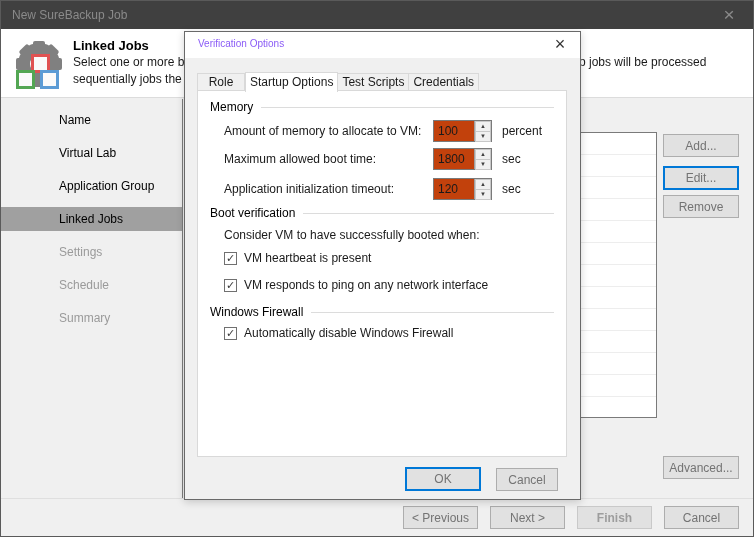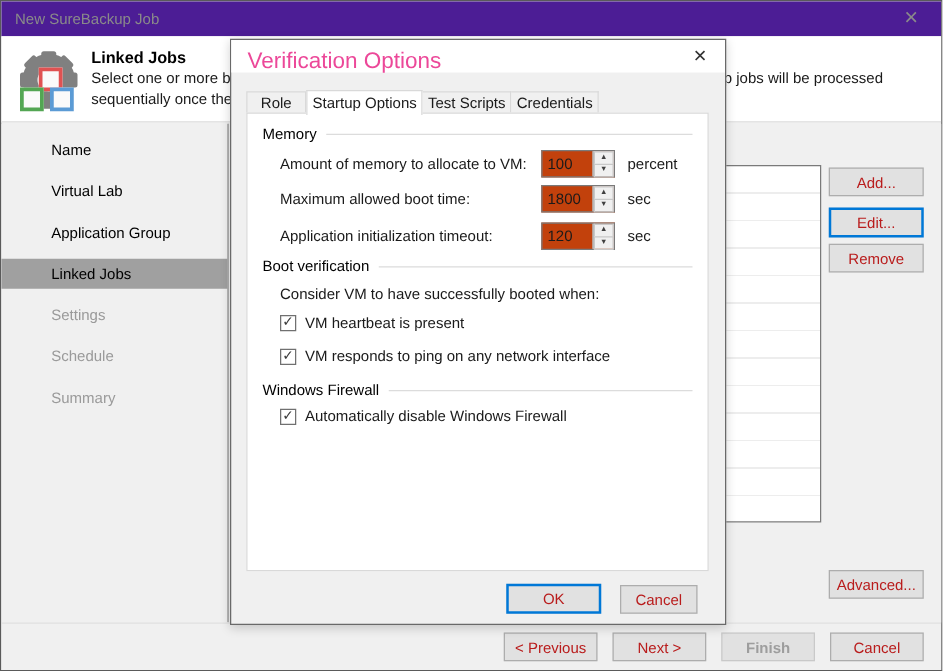--- a/index.html
+++ b/index.html
@@ -1,21 +1,21 @@
 <!DOCTYPE html>
 <html><head>
 <meta charset="utf-8">
 <style>
   * { margin:0; padding:0; box-sizing:border-box; }
   html,body { width:754px; height:537px; }
   body { font-family:"Liberation Sans","DejaVu Sans",sans-serif; font-size:12px; color:#1a1a1a; }
   #window { position:relative; width:754px; height:537px; background:#f0f0f0; border:1px solid #5a5a5a; overflow:hidden; }
 
   
-  .titlebar { position:absolute; left:0; top:0; width:100%; height:28px; background:#4c1d95; }
+  .titlebar { position:absolute; left:0; top:0; width:100%; height:28px; background:#404040; }
   .titlebar .title { position:absolute; left:11px; top:7px; color:#8a8a8a; font-size:12px; }
   .titlebar .close { position:absolute; right:13px; top:3px; width:22px; height:22px; color:#8a8a8a;
                      font-size:19px; text-align:center; line-height:21px; cursor:default; }
 
   
   .banner { position:absolute; left:0; top:28px; width:100%; height:69px; background:#fff; border-bottom:1px solid #dcdcdc; }
   .banner .heading { position:absolute; left:72px; top:9px; font-weight:bold; font-size:13px; color:#000; }
   .banner .desc1 { position:absolute; left:72px; top:26px; white-space:nowrap; }
   .banner .desc1r { position:absolute; left:578px; top:26px; white-space:nowrap; }
   .banner .desc2 { position:absolute; left:72px; top:43px; white-space:nowrap; }
@@ -25,42 +25,42 @@
   .gear-tooth { position:absolute; left:7px; top:24px; width:46px; height:12px; background:#808080; border-radius:2px; }
   .gear-body { position:absolute; left:9px; top:9px; width:42px; height:42px; background:#808080; border-radius:50%; }
   .gear-hole { position:absolute; left:21px; top:21px; width:18px; height:18px; background:#fff; border-radius:50%; }
   .sq { position:absolute; width:19px; height:19px; background:#fafafa; border:3px solid; }
   .sq.red   { left:22px; top:20px; border-color:#e05252; }
   .sq.green { left:7px;  top:36px; border-color:#53a653; }
   .sq.blue  { left:31px; top:36px; border-color:#5b9bd5; }
 
   
   .sidebar { position:absolute; left:0; top:98px; width:182px; height:399px; background:#f0f0f0; border-right:1px solid #7d7d7d; padding-top:9px; }
-  .step { height:24px; line-height:24px; padding-left:40px; margin-bottom:9px; color:#000; }
+  .step { height:24px; line-height:24px; padding-left:58px; margin-bottom:9px; color:#000; }
   .step.disabled { color:#9a9a9a; }
   .step.selected { background:#a0a0a0; color:#000; }
 
   
   .content { position:absolute; left:182px; top:98px; width:572px; height:399px; background:#f0f0f0; }
   .jobs-list { position:absolute; left:8px; top:33px; width:466px; height:286px; background:#fff; border:1px solid #7a7a7a;
                background-image:repeating-linear-gradient(to bottom, transparent 0 21px, #ededed 21px 22px); }
-  .btn { display:block; background:#e1e1e1; border:1px solid #adadad; font-family:inherit; font-size:12px; color:#b91c1c; text-align:center; cursor:default; }
+  .btn { display:block; background:#e1e1e1; border:1px solid #adadad; font-family:inherit; font-size:12px; color:#737373; text-align:center; cursor:default; }
   .side-btn { position:absolute; left:480px; width:76px; height:23px; }
   .btn.focused { border:2px solid #0078d7; }
   .btn:disabled, .btn.disabled { color:#9d9d9d; border-color:#c9c9c9; }
 
   
   .footer { position:absolute; left:0; top:497px; width:100%; height:40px; background:#f0f0f0; border-top:1px solid #dfdfdf; }
   .footer .btn { position:absolute; top:7px; width:75px; height:23px; }
 
   
   .dialog { position:absolute; left:183px; top:30px; width:397px; height:469px; background:#f0f0f0; border:1px solid #696969;
             box-shadow:0 2px 8px rgba(0,0,0,0.18); z-index:10; }
   .dlg-titlebar { position:absolute; left:0; top:0; width:100%; height:26px; background:#fff; }
-  .dlg-title { position:absolute; left:13px; top:6px; color:#ec4899; font-size:18px; }
+  .dlg-title { position:absolute; left:13px; top:6px; color:#8b5cf6; font-size:10px; }
   .dlg-close { position:absolute; right:10px; top:2px; width:20px; height:20px; font-size:18px; line-height:20px; text-align:center; color:#333; cursor:default; }
 
   .tabs { position:absolute; left:12px; top:40px; height:19px; display:flex; align-items:flex-end; }
   .tab { height:18px; line-height:17px; padding:0 4px; background:#f0f0f0; border:1px solid #d9d9d9; border-left-width:0; color:#1a1a1a; cursor:default; }
   .tab:first-child { border-left-width:1px; min-width:48px; text-align:center; }
   .tab.active { height:20px; line-height:19px; margin-bottom:-1px; background:#fff; border-left-width:1px; border-bottom:none; position:relative; z-index:3; }
   .tab.active + .tab { border-left-width:0; }
 
   .tabpane { position:absolute; left:12px; top:58px; width:370px; height:367px; background:#fff; border:1px solid #d9d9d9; z-index:1; }
   .group-header { display:flex; align-items:center; gap:8px; margin:8px 12px 0 12px; height:16px; color:#000; }
@@ -100,21 +100,21 @@
       <div class="gear-tooth" style="transform:rotate(135deg)"></div>
       <div class="gear-body"></div>
       <div class="gear-hole"></div>
       <div class="sq red"></div>
       <div class="sq green"></div>
       <div class="sq blue"></div>
     </div>
     <div class="heading">Linked Jobs</div>
     <div class="desc1">Select one or more b</div>
     <div class="desc1r">p jobs will be processed</div>
-    <div class="desc2">sequentially once the</div>
+    <div class="desc2">sequentially jobs the</div>
   </div>
 
   <div class="sidebar">
     <div class="step">Name</div>
     <div class="step">Virtual Lab</div>
     <div class="step">Application Group</div>
     <div class="step selected">Linked Jobs</div>
     <div class="step disabled">Settings</div>
     <div class="step disabled">Schedule</div>
     <div class="step disabled">Summary</div>

